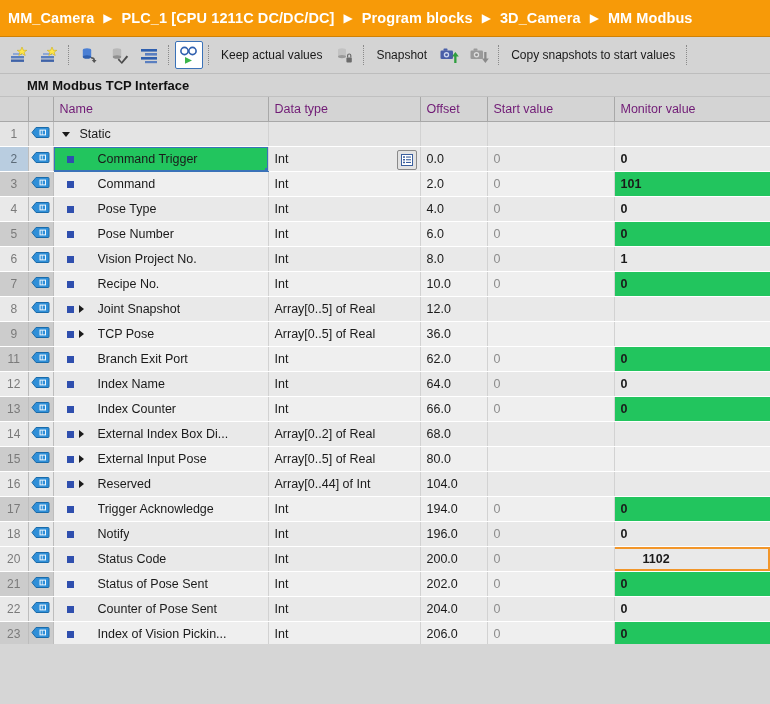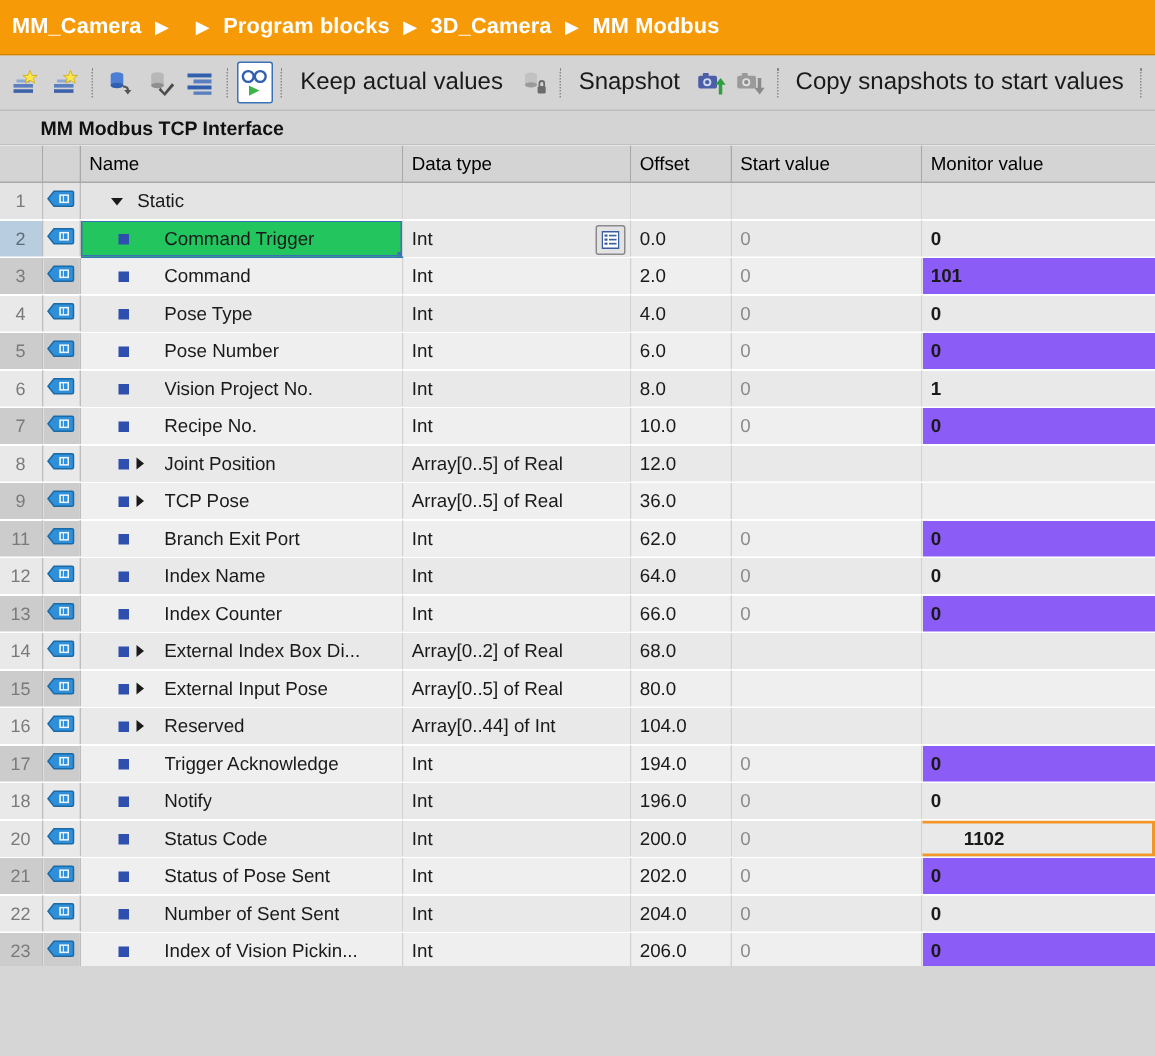--- a/index.html
+++ b/index.html
@@ -43,21 +43,21 @@
     border:1px solid transparent;border-radius:2px;
   }
   .tb-btn.active{
     border:1px solid #3a72b8;background:#ffffff;border-radius:2px;
   }
   .tb-sep{
     width:1px;height:20px;margin:0 4px;
     border-left:1px dotted #8a8a8a;
   }
   .tb-label{
-    font-size:16px;color:#1a1a1a;
+    font-size:12px;color:#1a1a1a;
     padding:0 7px;white-space:nowrap;
   }
 
   
   .blocktitle{
     height:22px;background:#d4d4d4;flex:0 0 auto;
     display:flex;align-items:center;
     padding-left:27px;
     font-weight:bold;font-size:13px;color:#111;
     border-bottom:1px solid #c0c0c0;
@@ -73,21 +73,21 @@
   table.grid col.c-name  {width:215px;}
   table.grid col.c-dtype {width:152px;}
   table.grid col.c-off   {width:67px;}
   table.grid col.c-start {width:127px;}
   table.grid col.c-mon   {width:156px;}
 
   thead th{
     height:24px;background:#d4d4d4;
     border-right:1px solid #a8a8a8;
     border-bottom:1px solid #a8a8a8;
-    font-weight:normal;font-size:12.5px;color:#000000;
+    font-weight:normal;font-size:12.5px;color:#701a75;
     text-align:left;padding:0 0 0 6px;
     white-space:nowrap;overflow:hidden;
   }
   thead th.c-num-h,thead th.c-tag-h{padding:0;}
 
   tbody tr{height:24px;}
   tbody td{
     height:24px;
     border-right:1px solid #d2d2d2;
     border-bottom:1px solid #ffffff;
@@ -102,23 +102,23 @@
     background:#cccccc;color:#7a7a7a;
     text-align:center;padding:0;
     border-right:1px solid #bdbdbd;
     font-size:12px;
   }
   tr.sel td.num{background:#b9cde0;color:#5c6b78;}
   td.tag{
     background:#cccccc;padding:0;
     text-align:center;border-right:1px solid #bdbdbd;
   }
-  td.name{position:relative;padding-left:16px;text-align:right;}
+  td.name{position:relative;padding-left:4px;text-align:right;}
   td.mon{
-    background:#8b5cf6;font-weight:bold;color:#1a1a1a;
+    background:#22c55e;font-weight:bold;color:#1a1a1a;
     border-right:1px solid #fbc96a;border-bottom:1px solid #ffffff;
   }
   td.mon.empty{background:#efefef;border-right:1px solid #d2d2d2;}
   tr.alt td.mon.empty{background:#e9e9e9;}
   td.start{color:#8c8c8c;}
   td.off{color:#1a1a1a;}
 
   
   .namebox{
     display:flex;align-items:center;height:24px;
@@ -176,20 +176,21 @@
   .partial td{border-bottom:none;}
 </style>
 </head>
 <body>
 
 <div class="app">
 
   <div class="breadcrumb" id="breadcrumb">
       <span class="bc-item">MM_Camera</span>
       <span class="bc-sep">▶</span>
+      <span class="bc-item">PLC_1 [CPU 1211C DC/DC/DC]</span>
       <span class="bc-sep">▶</span>
       <span class="bc-item">Program blocks</span>
       <span class="bc-sep">▶</span>
       <span class="bc-item">3D_Camera</span>
       <span class="bc-sep">▶</span>
       <span class="bc-item">MM Modbus</span>
     </div>
 
   <div class="toolbar">
 
@@ -480,21 +481,21 @@
                 <rect x="8.5" y="3.6" width="6.5" height="5.8" fill="#ffffff" opacity=".92"></rect>
                 <rect x="9.6" y="4.6" width="1.3" height="3.8" fill="#2f8fd8"></rect>
                 <rect x="11.6" y="4.6" width="2.4" height="3.8" fill="#2f8fd8"></rect>
               </svg></td>
             <td class="name">
               <div class="namebox">
                 <span class="sq"></span>
                 <div class="expander">
                   <span class="tri-right"></span>
                 </div>
-                <span class="nm">Joint Position</span>
+                <span class="nm">Joint Snapshot</span>
               </div>
             </td>
             <td class="dtype">Array[0..5] of Real</td>
             <td class="off">12.0</td>
             <td class="start"></td>
             <td class="mon empty"></td>
           </tr>
           <tr>
             <td class="num">9</td>
             <td class="tag"><svg width="19" height="13" viewBox="0 0 19 13">
@@ -728,21 +729,21 @@
             <td class="tag"><svg width="19" height="13" viewBox="0 0 19 13">
                 <path d="M1 6.5 L5 1.5 H17 a1 1 0 0 1 1 1 V10.5 a1 1 0 0 1 -1 1 H5 Z" fill="#2f8fd8" stroke="#1a6aa8" stroke-width="1"></path>
                 <rect x="8.5" y="3.6" width="6.5" height="5.8" fill="#ffffff" opacity=".92"></rect>
                 <rect x="9.6" y="4.6" width="1.3" height="3.8" fill="#2f8fd8"></rect>
                 <rect x="11.6" y="4.6" width="2.4" height="3.8" fill="#2f8fd8"></rect>
               </svg></td>
             <td class="name">
               <div class="namebox">
                 <span class="sq"></span>
                 <div class="expander"></div>
-                <span class="nm">Number of Sent Sent</span>
+                <span class="nm">Counter of Pose Sent</span>
               </div>
             </td>
             <td class="dtype">Int</td>
             <td class="off">204.0</td>
             <td class="start">0</td>
             <td class="mon">0</td>
           </tr>
           <tr>
             <td class="num">23</td>
             <td class="tag"><svg width="19" height="13" viewBox="0 0 19 13">

